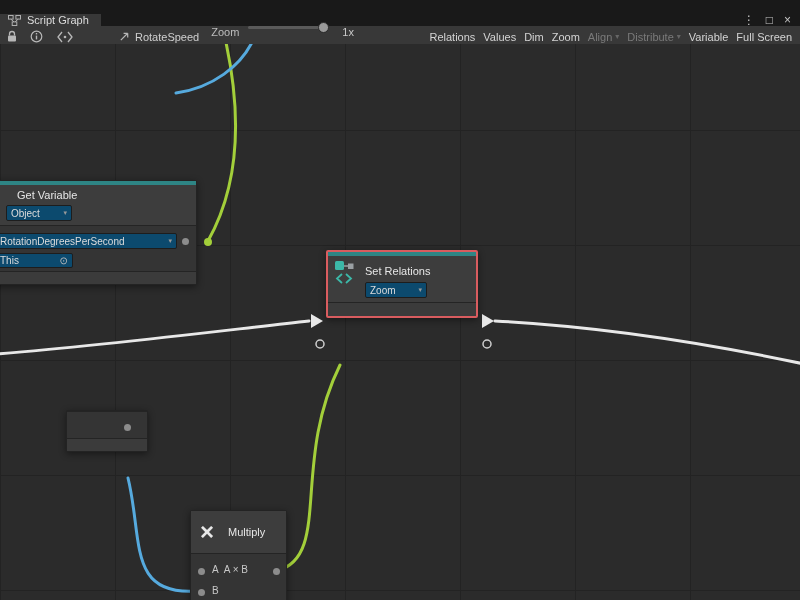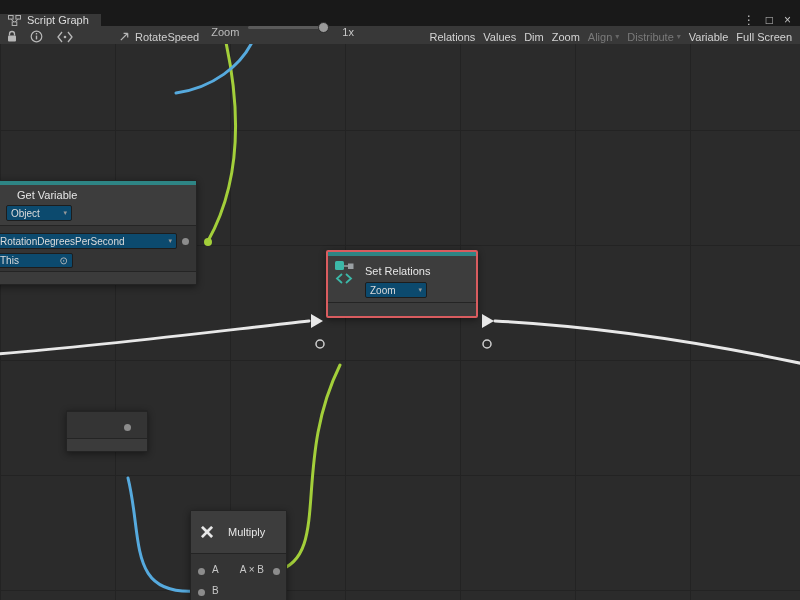--- a/index.html
+++ b/index.html
@@ -213,20 +213,20 @@
   </div>
 
   <div class="node" style="left:190px;top:466px;width:95px">
     <div class="nhead" style="height:42px">
       <div class="xicon" style="left:9px;top:9px">×</div>
       <div class="ntitle" style="left:37px;top:15px">Multiply</div>
     </div>
     <div class="nbody" style="height:50px">
       <div class="port" style="left:7px;top:14px"></div>
       <div class="plabel" style="left:21px;top:10px">A</div>
-      <div class="plabel" style="right:22px;top:10px">A × B</div>
+      <div class="plabel" style="right:38px;top:10px">A × B</div>
       <div class="port" style="right:6px;top:14px"></div>
       <div class="port" style="left:7px;top:35px"></div>
       <div class="plabel" style="left:21px;top:31px">B</div>
     </div>
   </div>
 
 </div>
 
 </body></html>

